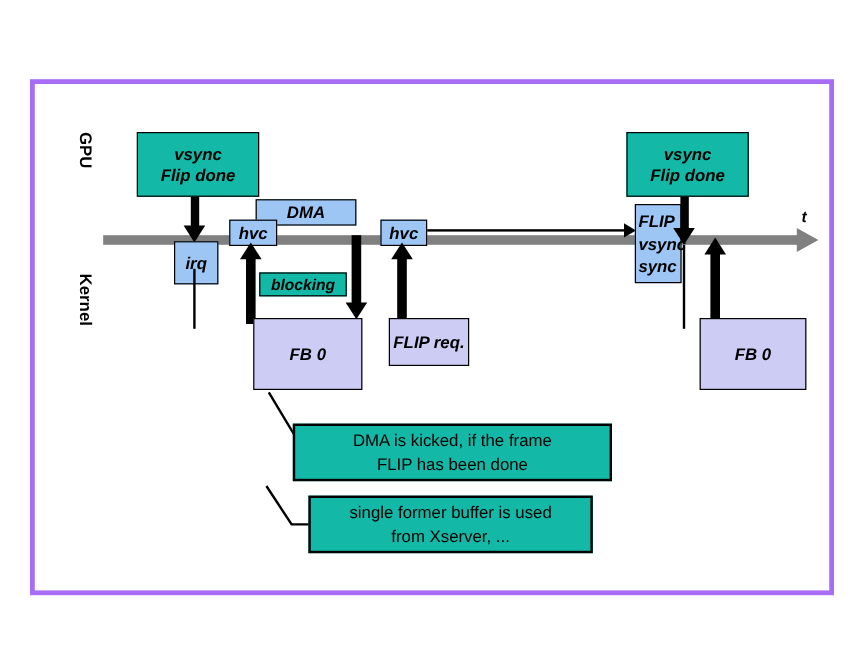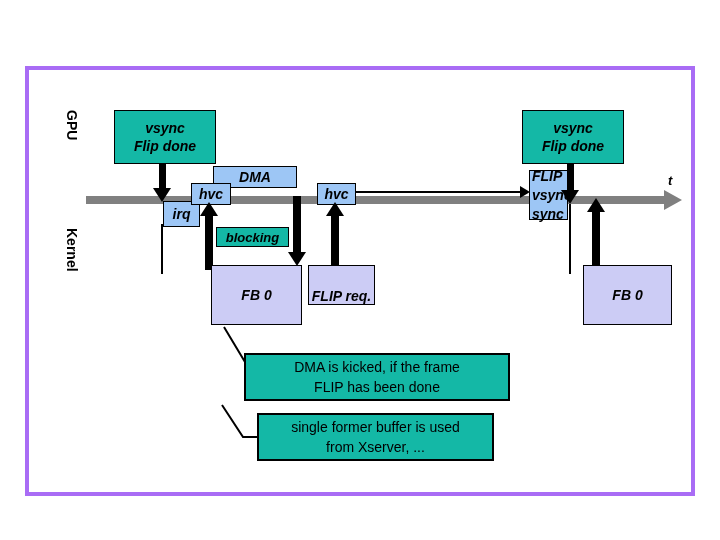--- a/index.html
+++ b/index.html
@@ -96,30 +96,30 @@
     font-size: 14px;
     line-height: 18px;
     flex-direction: column;
   }
   .vsync-left  { left: 114px; top: 110px; }
   .vsync-right { left: 522px; top: 110px; }
 
   .dma-box  { left: 213px; top: 166px; width: 84px; height: 22px; font-size: 14px; }
   .hvc1-box { left: 191px; top: 183px; width: 40px; height: 22px; font-size: 14px; }
   .hvc2-box { left: 317px; top: 183px; width: 39px; height: 22px; font-size: 14px; }
-  .irq-box  { left: 163px; top: 201px; width: 37px; height: 26px; font-size: 14px; }
+  .irq-box  { left: 145px; top: 201px; width: 37px; height: 36px; font-size: 14px; }
   .flipsync-box {
-    left: 529px; top: 170px; width: 39px; height: 50px;
+    left: 529px; top: 170px; width: 39px; height: 66px;
     font-size: 14px; line-height: 19px; flex-direction: column;
     justify-content: center; align-items: flex-start; padding-left: 2px;
   }
   .blocking-box { left: 216px; top: 227px; width: 73px; height: 20px; font-size: 13px; }
   .fb0-left  { left: 211px; top: 265px; width: 91px; height: 60px; font-size: 14px; }
   .fb0-right { left: 583px; top: 265px; width: 89px; height: 60px; font-size: 14px; }
-  .flipreq-box { left: 308px; top: 265px; width: 67px; height: 40px; font-size: 14px; align-items: flex-end; }
+  .flipreq-box { left: 324px; top: 265px; width: 67px; height: 40px; font-size: 14px; }
 
   .note-box {
     font-size: 14px;
     line-height: 20px;
     flex-direction: column;
     border: 2px solid #000;
     font-weight: normal;
     font-style: normal;
   }
   .note1 { left: 244px; top: 353px; width: 266px; height: 48px; }

